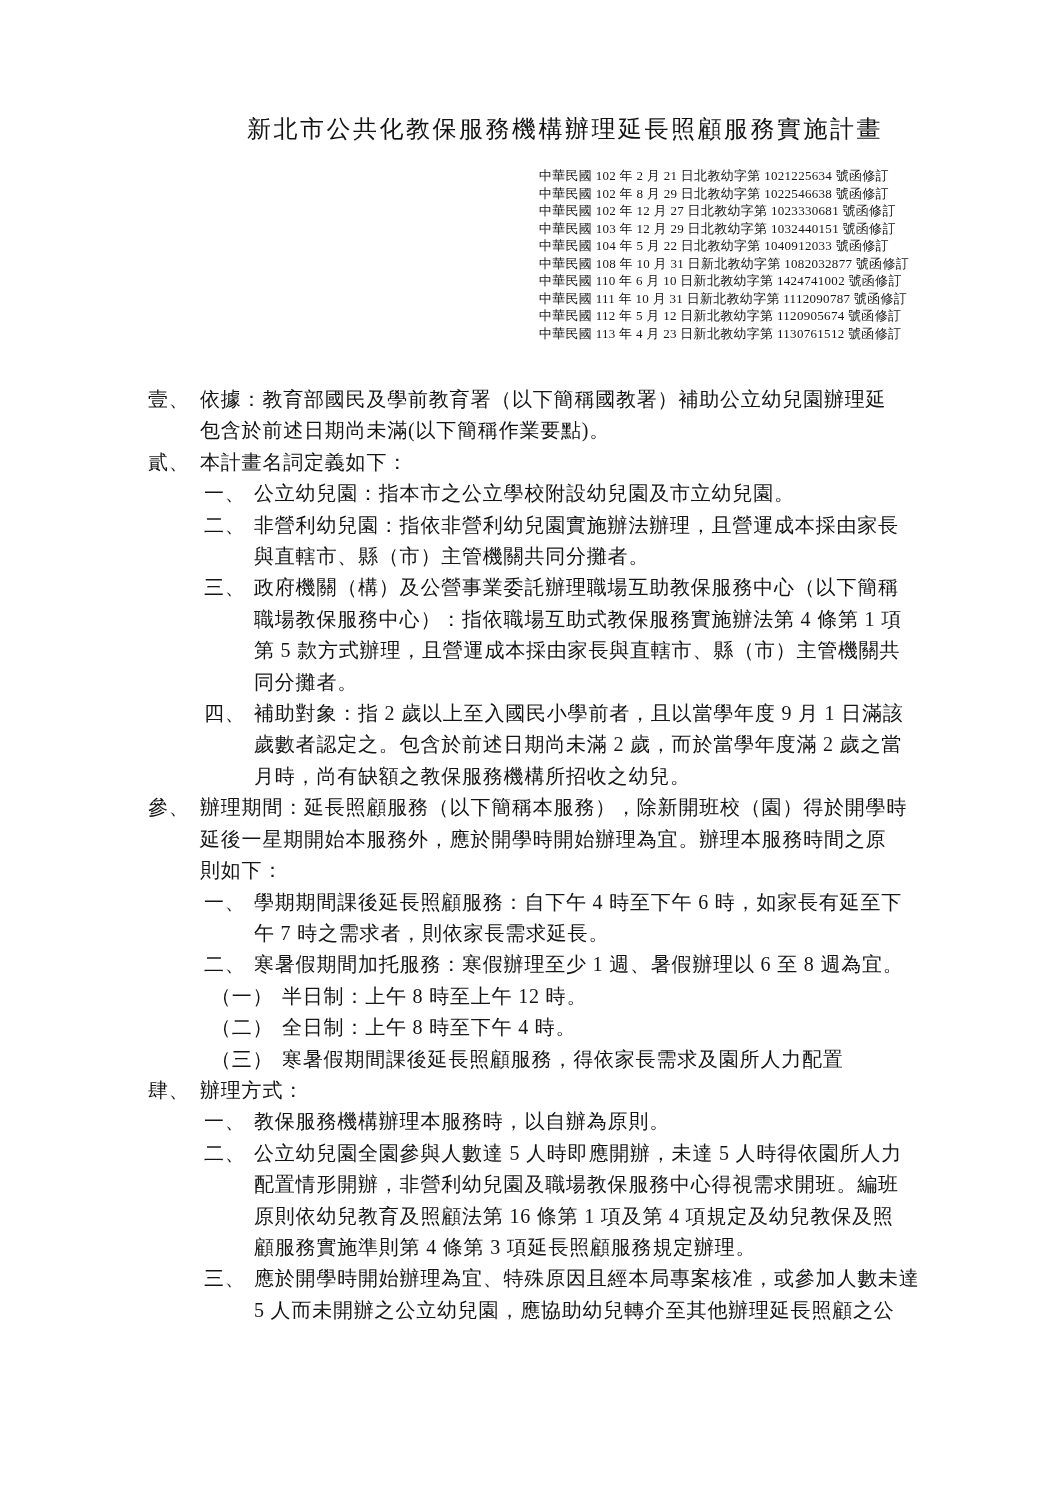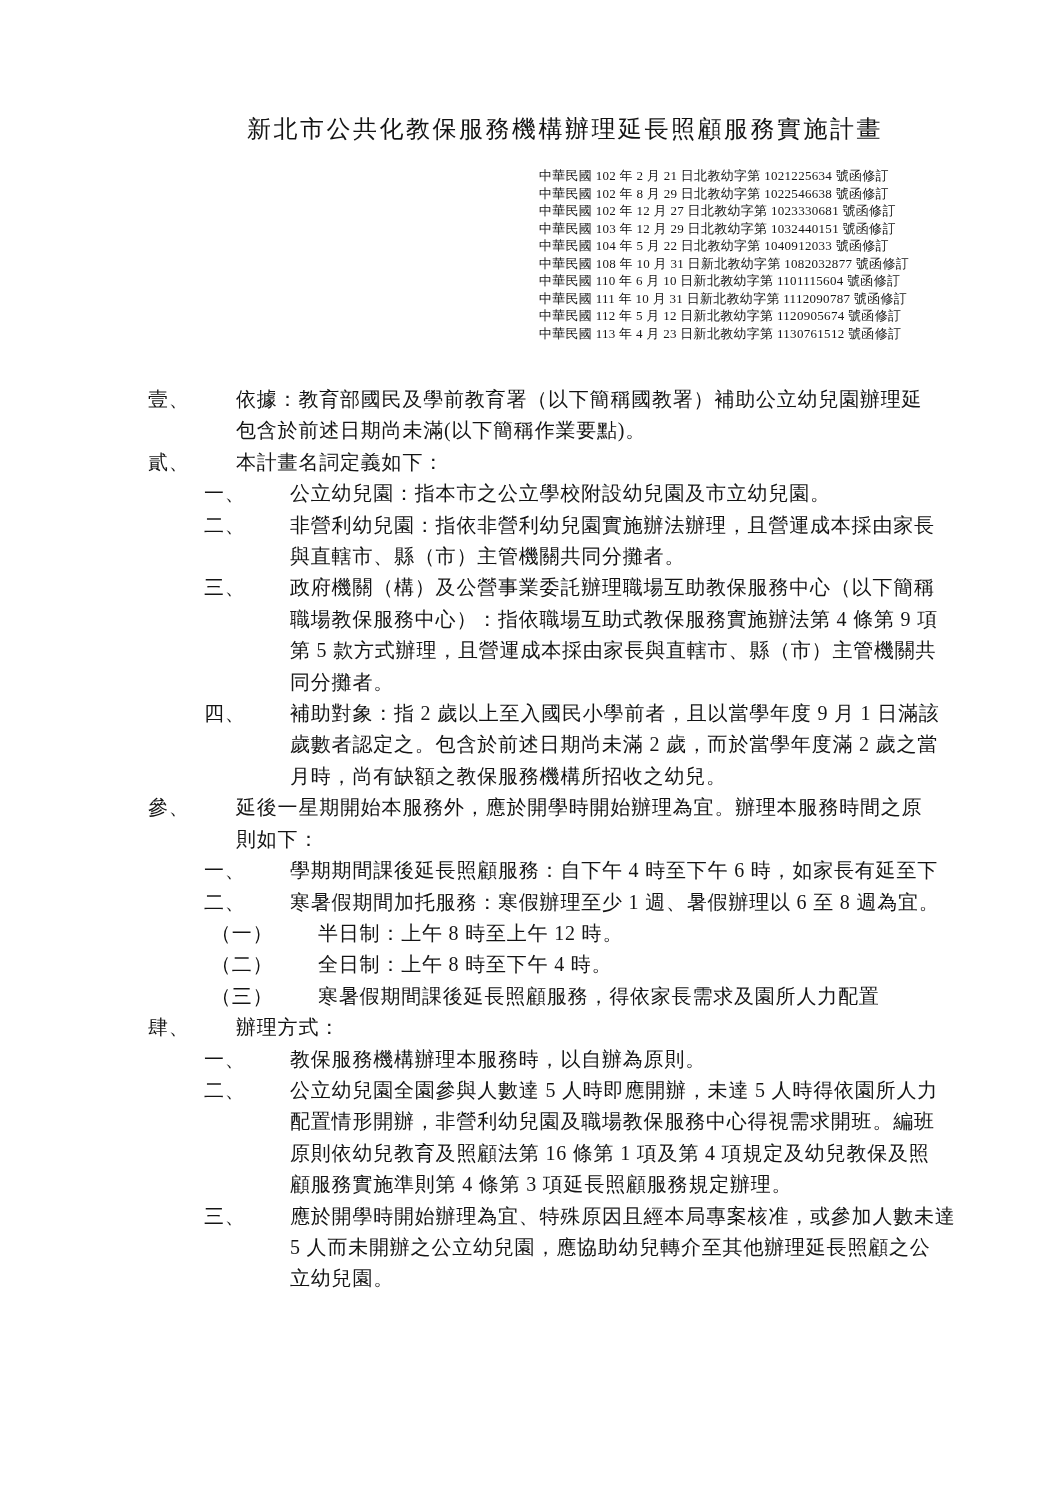--- a/index.html
+++ b/index.html
@@ -35,21 +35,21 @@
     font-size:20px;
     line-height:31.4px;
     letter-spacing:0.8px;
   }
   .row{display:flex;}
   .row .lbl{flex:0 0 auto;white-space:nowrap;}
   .row .txt{flex:0 0 auto;}
   .i1{padding-left:148px;} .i1 .lbl{width:52px;}
   .i2{padding-left:204px;} .i2 .lbl{width:50px;}
   .i3{padding-left:211px;} .i3 .lbl{width:71px;}
-  .ln{white-space:nowrap;margin-left:36px;}
+  .ln{white-space:nowrap;}
   .ln.wrap3{padding-left:35px;}
   .page-number{
     position:absolute;
     top:1408px;left:0;width:100%;
     text-align:center;
     font-size:16px;
   }
 </style>
 </head>
 <body>
@@ -58,21 +58,21 @@
 
   <h1 class="doc-title">新北市公共化教保服務機構辦理延長照顧服務實施計畫</h1>
 
   <div class="revisions">
     <div class="rev-line">中華民國 102 年 2 月 21 日北教幼字第 1021225634 號函修訂</div>
     <div class="rev-line">中華民國 102 年 8 月 29 日北教幼字第 1022546638 號函修訂</div>
     <div class="rev-line">中華民國 102 年 12 月 27 日北教幼字第 1023330681 號函修訂</div>
     <div class="rev-line">中華民國 103 年 12 月 29 日北教幼字第 1032440151 號函修訂</div>
     <div class="rev-line">中華民國 104 年 5 月 22 日北教幼字第 1040912033 號函修訂</div>
     <div class="rev-line">中華民國 108 年 10 月 31 日新北教幼字第 1082032877 號函修訂</div>
-    <div class="rev-line">中華民國 110 年 6 月 10 日新北教幼字第 1101115604 號函修訂</div>
+    <div class="rev-line">中華民國 110 年 6 月 10 日新北教幼字第 1424741002 號函修訂</div>
     <div class="rev-line">中華民國 111 年 10 月 31 日新北教幼字第 1112090787 號函修訂</div>
     <div class="rev-line">中華民國 112 年 5 月 12 日新北教幼字第 1120905674 號函修訂</div>
     <div class="rev-line">中華民國 113 年 4 月 23 日新北教幼字第 1130761512 號函修訂</div>
   </div>
 
   <div class="doc-body">
 
     <div class="row i1">
       <span class="lbl">壹、</span>
       <div class="txt">
@@ -100,47 +100,49 @@
       <div class="txt">
         <div class="ln">非營利幼兒園：指依非營利幼兒園實施辦法辦理，且營運成本採由家長</div>
         <div class="ln">與直轄市、縣（市）主管機關共同分攤者。</div>
       </div>
     </div>
 
     <div class="row i2">
       <span class="lbl">三、</span>
       <div class="txt">
         <div class="ln">政府機關（構）及公營事業委託辦理職場互助教保服務中心（以下簡稱</div>
-        <div class="ln">職場教保服務中心）：指依職場互助式教保服務實施辦法第 4 條第 9 項</div>
+        <div class="ln">職場教保服務中心）：指依職場互助式教保服務實施辦法第 4 條第 1 項</div>
         <div class="ln">第 5 款方式辦理，且營運成本採由家長與直轄市、縣（市）主管機關共</div>
         <div class="ln">同分攤者。</div>
       </div>
     </div>
 
     <div class="row i2">
       <span class="lbl">四、</span>
       <div class="txt">
         <div class="ln">補助對象：指 2 歲以上至入國民小學前者，且以當學年度 9 月 1 日滿該</div>
         <div class="ln">歲數者認定之。包含於前述日期尚未滿 2 歲，而於當學年度滿 2 歲之當</div>
         <div class="ln">月時，尚有缺額之教保服務機構所招收之幼兒。</div>
       </div>
     </div>
 
     <div class="row i1">
       <span class="lbl">參、</span>
       <div class="txt">
+        <div class="ln">辦理期間：延長照顧服務（以下簡稱本服務），除新開班校（園）得於開學時</div>
         <div class="ln">延後一星期開始本服務外，應於開學時開始辦理為宜。辦理本服務時間之原</div>
         <div class="ln">則如下：</div>
       </div>
     </div>
 
     <div class="row i2">
       <span class="lbl">一、</span>
       <div class="txt">
         <div class="ln">學期期間課後延長照顧服務：自下午 4 時至下午 6 時，如家長有延至下</div>
+        <div class="ln">午 7 時之需求者，則依家長需求延長。</div>
       </div>
     </div>
 
     <div class="row i2">
       <span class="lbl">二、</span>
       <div class="txt">
         <div class="ln">寒暑假期間加托服務：寒假辦理至少 1 週、暑假辦理以 6 至 8 週為宜。</div>
       </div>
     </div>
 

